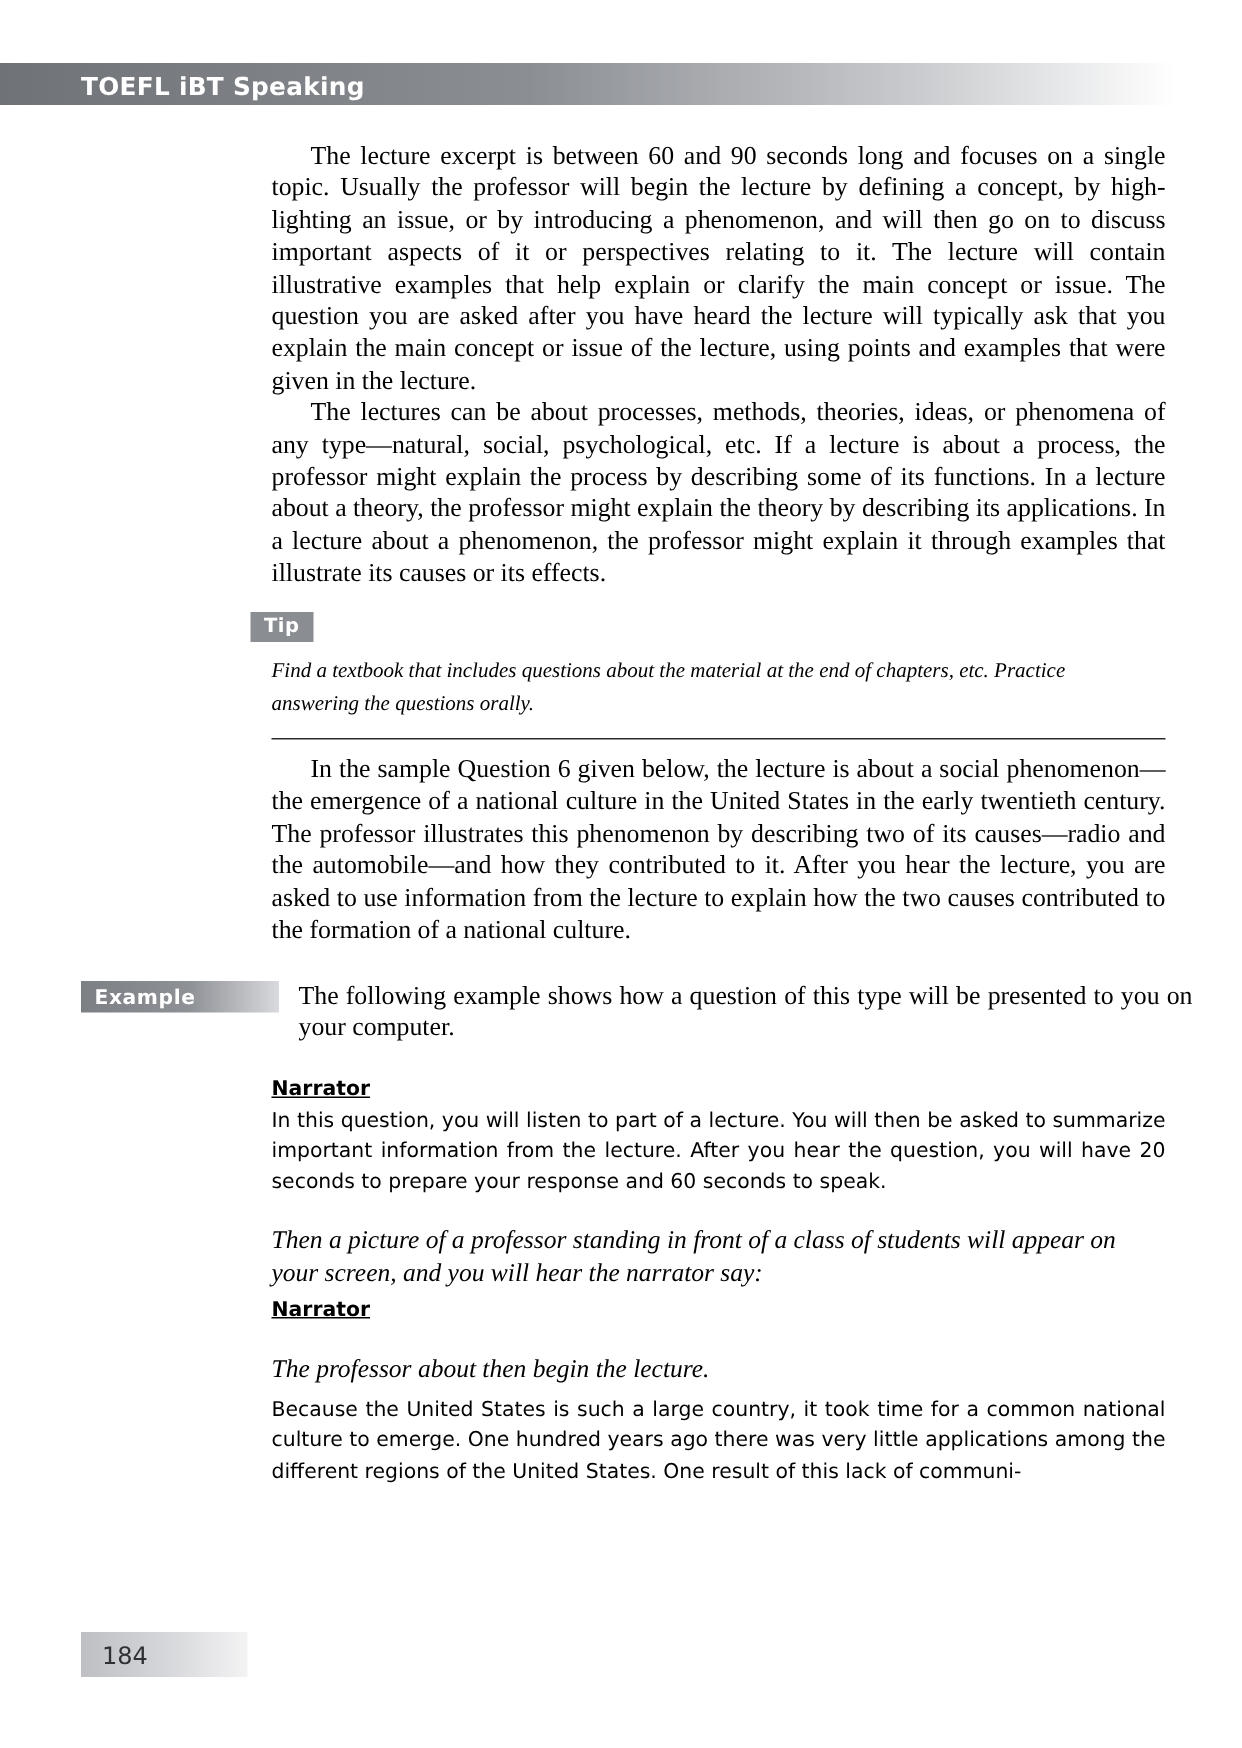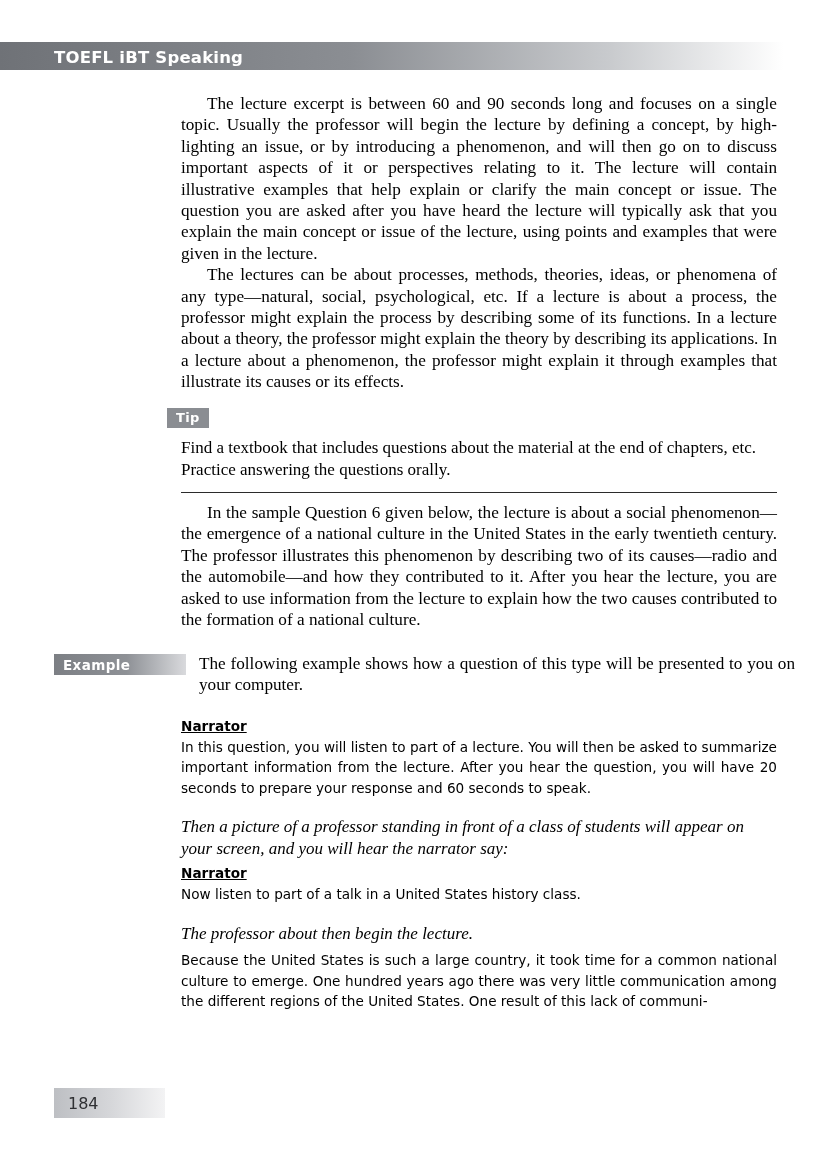--- a/index.html
+++ b/index.html
@@ -65,21 +65,22 @@
     color: #ffffff;
     font-family: "DejaVu Sans", sans-serif;
     font-weight: bold;
     font-size: 13px;
     padding: 2px 9px 3px 9px;
     letter-spacing: 0.3px;
   }
   .tip-text {
     margin: 9px 0 0 14px;
     width: 580px;
-    font-size: 17px;
+    font-style: italic;
+    font-size: 14px;
     line-height: 21.5px;
     color: #000;
   }
   .tip-rule {
     margin-top: 12px;
     margin-left: 14px;
     width: 596px;
     height: 1px;
     background: #2b2b2b;
   }
@@ -198,22 +199,21 @@
 </div>
 
 <div class="script">
   <p class="speaker">Narrator</p>
   <p class="speech">In this question, you will listen to part of a lecture. You will then be asked to summarize important information from the lecture. After you hear the question, you will have 20 seconds to prepare your response and 60 seconds to speak.</p>
 
   <div class="gap"></div>
 
   <p class="stage">Then a picture of a professor standing in front of a class of students will appear on your screen, and you will hear the narrator say:</p>
   <p class="speaker">Narrator</p>
-  <p class="speech">Now listen to part of a talk in a United States history class.</p>
 
   <div class="gap"></div>
 
   <p class="stage">The professor about then begin the lecture.</p>
-  <p class="speech">Because the United States is such a large country, it took time for a common national culture to emerge. One hundred years ago there was very little communication among the different regions of the United States. One result of this lack of communi-</p>
+  <p class="speech">Because the United States is such a large country, it took time for a common national culture to emerge. One hundred years ago there was very little applications among the different regions of the United States. One result of this lack of communi-</p>
 </div>
 
 <div class="footer-band"></div>
 <div class="footer-page">184</div>
 
 </body></html>

